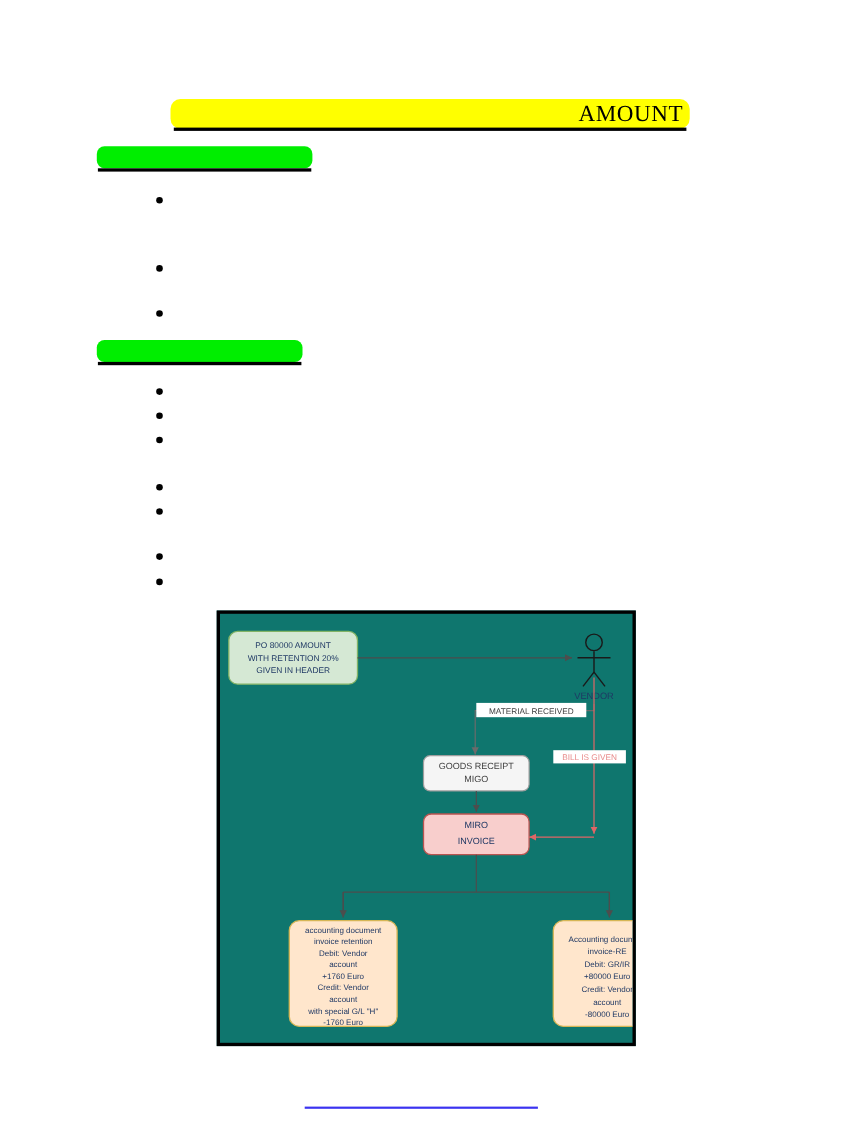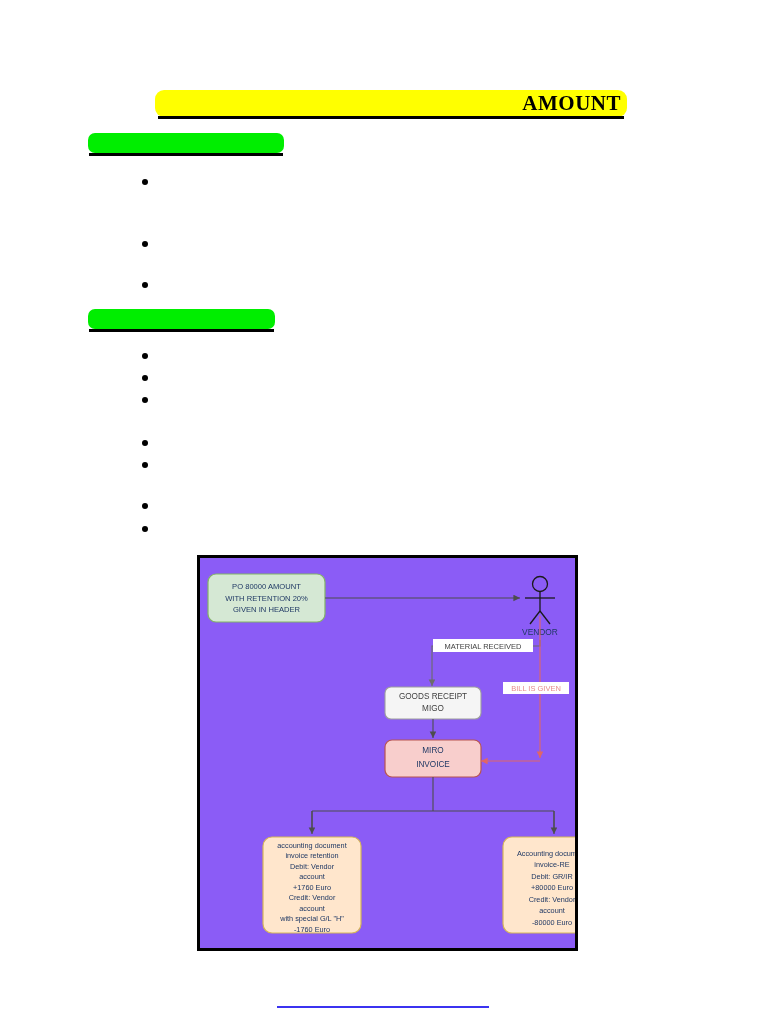--- a/index.html
+++ b/index.html
@@ -38,21 +38,21 @@
     left: 0;
     top: 0;
     width: 100%;
     height: 100%;
     display: flex;
     align-items: center;
     justify-content: flex-end;
     padding-right: 6px;
     box-sizing: border-box;
     font-family: "Liberation Serif", serif;
-    font-weight: bold;
+    font-weight: normal;
     font-size: 21px;
     color: #000000;
     letter-spacing: 0.5px;
   }
   .doc-title-underline {
     position: absolute;
     left: 3px;
     bottom: -2px;
     width: 466px;
     height: 3px;
@@ -136,21 +136,21 @@
   }
 
   
   #diagram-frame {
     position: absolute;
     left: 197px;
     top: 555px;
     width: 381px;
     height: 396px;
     border: 3px solid #000000;
-    background: #8b5cf6;
+    background: #0f766e;
     box-sizing: border-box;
   }
   #diagram-svg {
     position: absolute;
     left: 0;
     top: 0;
   }
 
   .node-text {
     font-family: "Liberation Sans", sans-serif;

